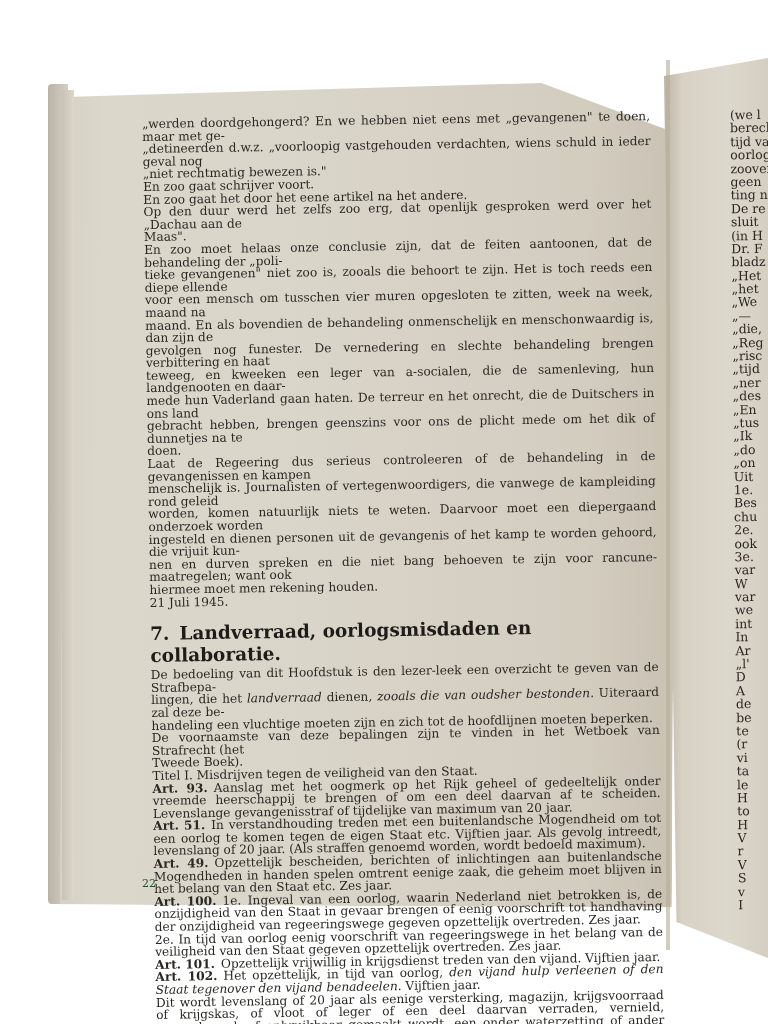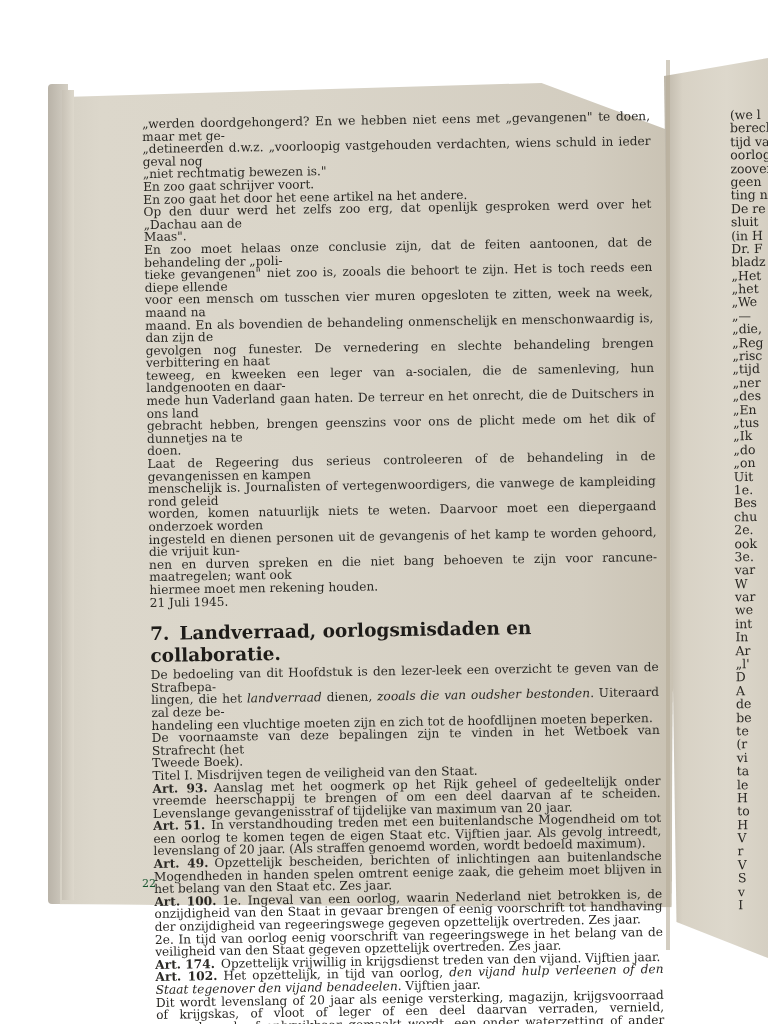--- a/index.html
+++ b/index.html
@@ -100,21 +100,21 @@
     <p>Tweede Boek).</p>
     <p>Titel I.  Misdrijven tegen de veiligheid van den Staat.</p>
   </div>
 
   <div>
     <p class="art"><span class="lbl">Art. 93.</span><span>Aanslag met het oogmerk op het Rijk geheel of gedeeltelijk onder vreemde heerschappij te brengen of om een deel daarvan af te scheiden. Levenslange gevangenisstraf of tijdelijke van maximum van 20 jaar.</span></p>
     <p class="art"><span class="lbl">Art. 51.</span><span>In verstandhouding treden met een buitenlandsche Mogendheid om tot een oorlog te komen tegen de eigen Staat etc. Vijftien jaar. Als gevolg intreedt, levenslang of 20 jaar. (Als straffen genoemd worden, wordt bedoeld maximum).</span></p>
     <p class="art"><span class="lbl">Art. 49.</span><span>Opzettelijk bescheiden, berichten of inlichtingen aan buitenlandsche Mogendheden in handen spelen omtrent eenige zaak, die geheim moet blijven in het belang van den Staat etc. Zes jaar.</span></p>
     <p class="art"><span class="lbl">Art. 100.</span><span>1e.  Ingeval van een oorlog, waarin Nederland niet betrokken is, de onzijdigheid van den Staat in gevaar brengen of eenig voorschrift tot handhaving der onzijdigheid van regeeringswege gegeven opzettelijk overtreden. Zes jaar.</span></p>
     <p class="art"><span>2e.  In tijd van oorlog eenig voorschrift van regeeringswege in het belang van de veiligheid van den Staat gegeven opzettelijk overtreden. Zes jaar.</span></p>
-    <p class="art"><span class="lbl">Art. 174.</span><span>Opzettelijk vrijwillig in krijgsdienst treden van den vijand. Vijftien jaar.</span></p>
+    <p class="art"><span class="lbl">Art. 101.</span><span>Opzettelijk vrijwillig in krijgsdienst treden van den vijand. Vijftien jaar.</span></p>
     <p class="art"><span class="lbl">Art. 102.</span><span>Het opzettelijk, in tijd van oorlog, </span><span class="it">den vijand hulp verleenen of den Staat tegenover den vijand benadeelen</span><span>. Vijftien jaar.</span></p>
     <p class="art">Dit wordt levenslang of 20 jaar als eenige versterking, magazijn, krijgsvoorraad of krijgskas, of vloot of leger of een deel daarvan verraden, vernield, overgeleverd, of onbruikbaar gemaakt wordt, een onder waterzetting of ander militair werk belet, belemmerd of verijdeld wordt etc. als eenige kaart, plan, teekening etc. den vijand in handen gespeeld wordt, als oproer, muiterij of desertie onder het krijgsvolk teweeggebracht of bevorderd wordt. Als men als verspieder den vijand dient of een verspieder des vijands opneemt, verbergt of voorthelpt.</p>
 
   </div>
 </div>
 
 <div class="page-number">22</div>
 
 <div class="right-text" id="right-text">
     <div>(we l</div>

